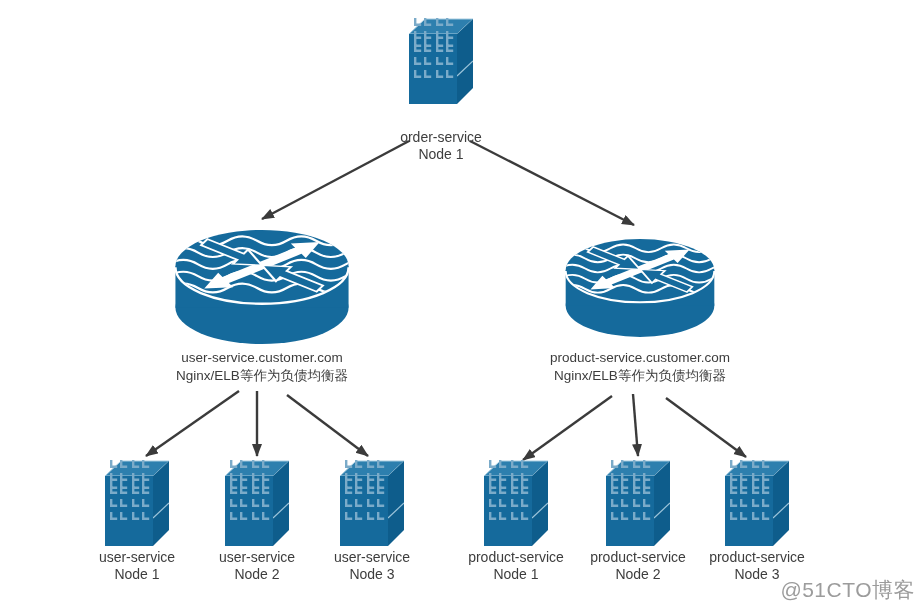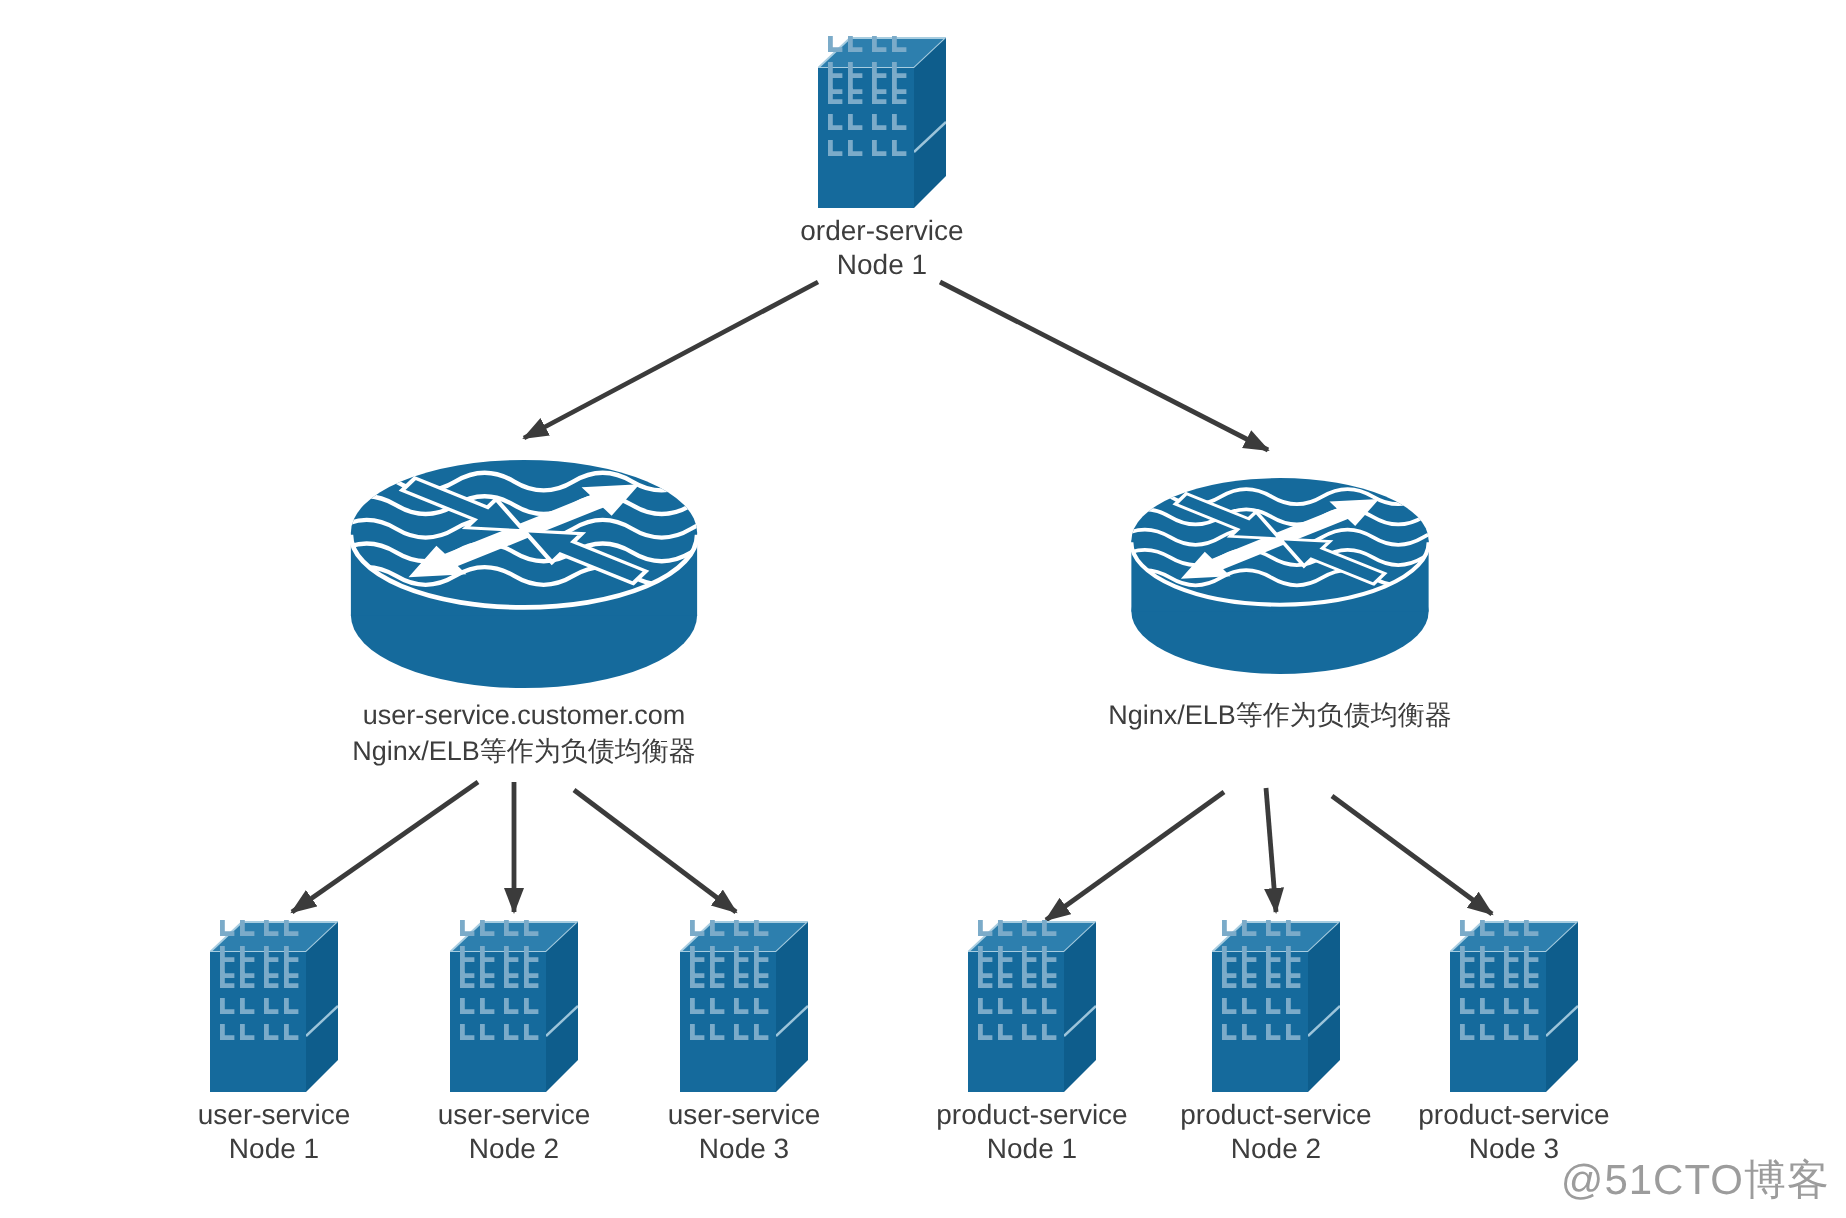--- a/index.html
+++ b/index.html
@@ -96,21 +96,21 @@
       <line x1="470" y1="141" x2="634" y2="225" marker-end="url(#arrowhead)"></line>
       <line x1="239" y1="391" x2="146" y2="456" marker-end="url(#arrowhead)"></line>
       <line x1="257" y1="391" x2="257" y2="456" marker-end="url(#arrowhead)"></line>
       <line x1="287" y1="395" x2="368" y2="456" marker-end="url(#arrowhead)"></line>
       <line x1="612" y1="396" x2="523" y2="460" marker-end="url(#arrowhead)"></line>
       <line x1="633" y1="394" x2="638" y2="456" marker-end="url(#arrowhead)"></line>
       <line x1="666" y1="398" x2="746" y2="457" marker-end="url(#arrowhead)"></line>
     </g>
   </svg>
 
-  <div class="node" style="left:361px;top:18px;width:160px;">
+  <div class="node" style="left:361px;top:18px;width:160px;gap:22px;">
     <svg class="icon" width="64" height="86">
         <use href="#building"></use>
       </svg>
     <div class="node-label">
       <div>order-service</div>
       <div>Node 1</div>
     </div>
   </div>
 
   <div class="node" style="left:132px;top:227px;width:260px;">
@@ -121,20 +121,21 @@
       <div>user-service.customer.com</div>
       <div>Nginx/ELB等作为负债均衡器</div>
     </div>
   </div>
 
   <div class="node" style="left:510px;top:228px;width:260px;">
     <svg class="icon" width="152" height="104" style="margin-top:8px;">
         <use href="#loadbalancer"></use>
       </svg>
     <div class="node-label lb-label" style="margin-top:9px;">
+      <div>product-service.customer.com</div>
       <div>Nginx/ELB等作为负债均衡器</div>
     </div>
   </div>
 
   <div class="node" style="left:62px;top:460px;width:150px;">
     <svg class="icon" width="64" height="86">
         <use href="#building"></use>
       </svg>
     <div class="node-label">
       <div>user-service</div>

